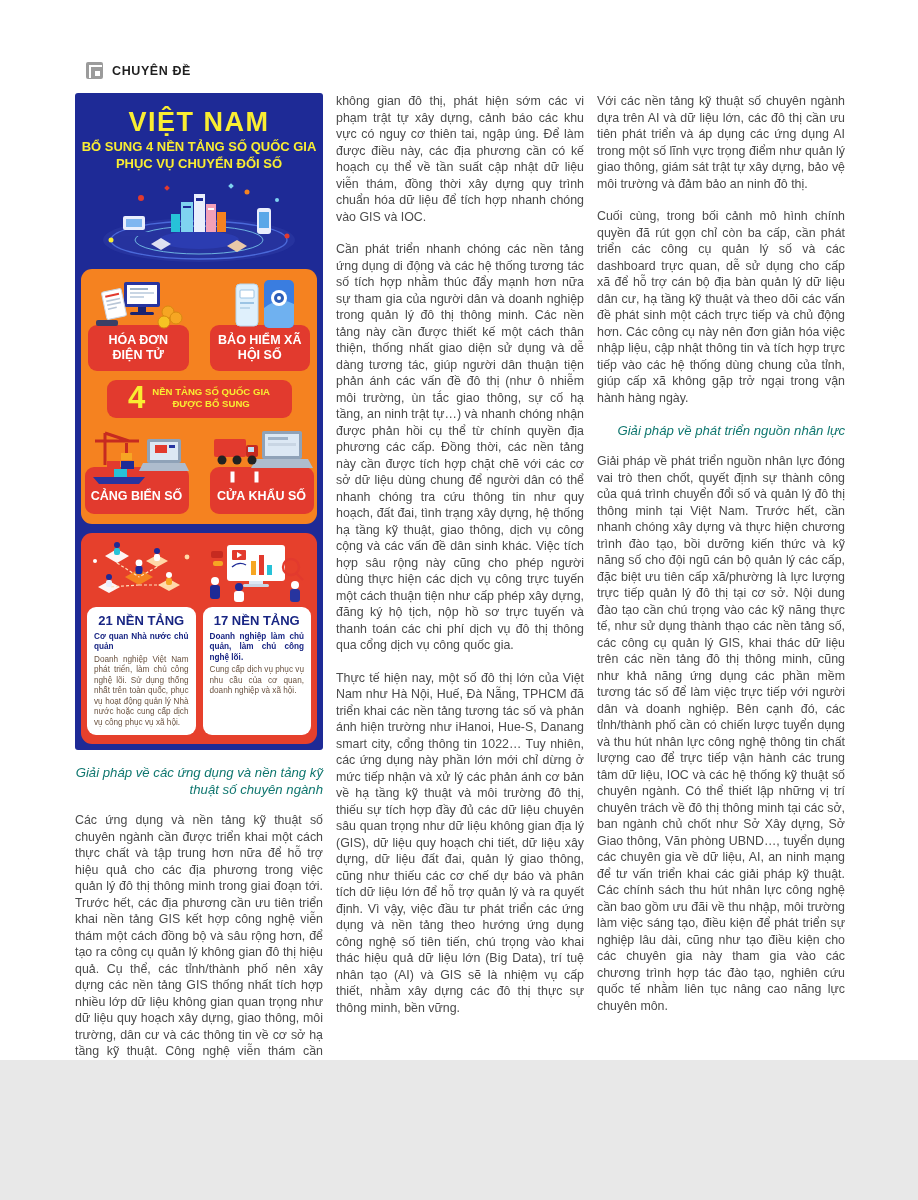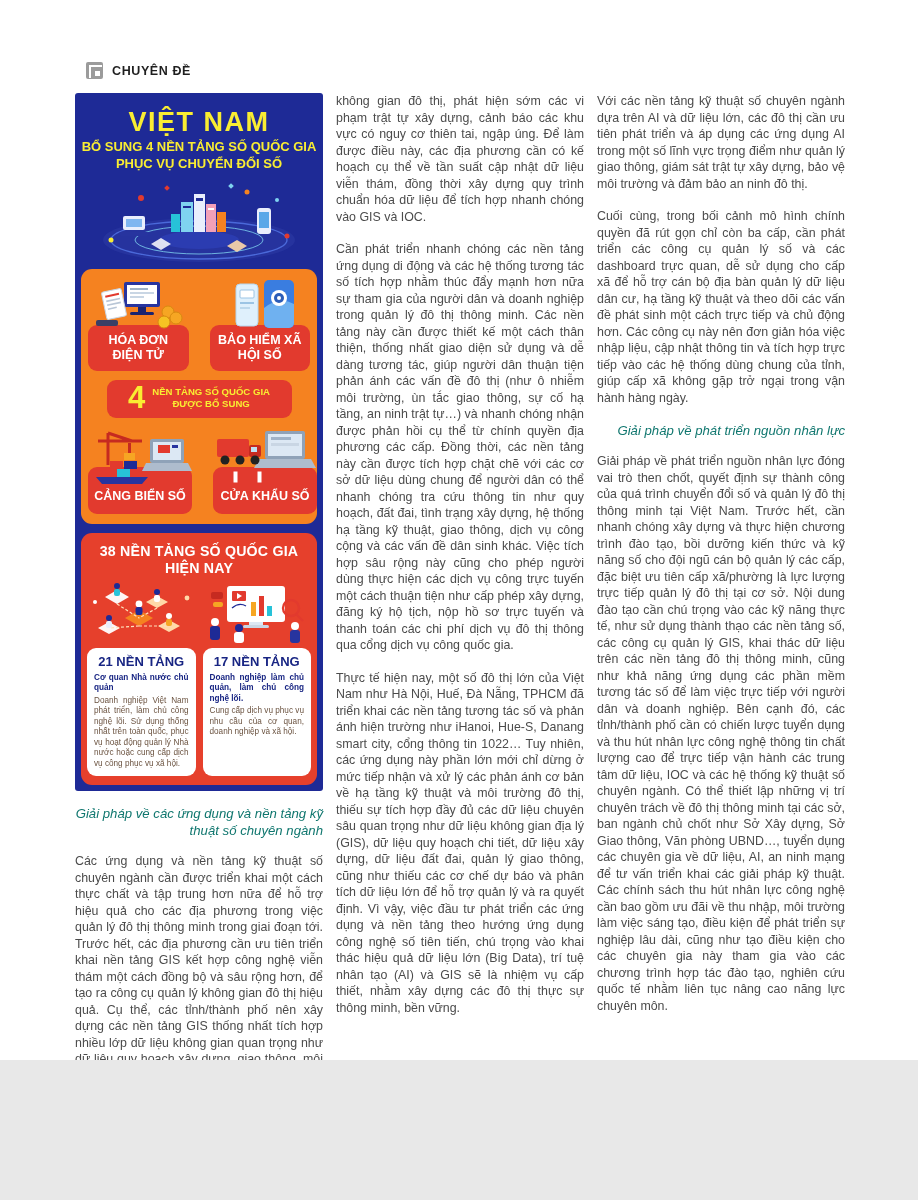--- a/index.html
+++ b/index.html
@@ -23,21 +23,21 @@
 
   
   .infographic{width:248px;box-sizing:border-box;background:#1e2a96;border-radius:3px;
         padding:6px;margin-bottom:14px;}
   .ig-title{color:#f9ed32;font-weight:800;text-align:center;font-size:27px;letter-spacing:1.5px;
         margin:8px 0 2px;line-height:30px;}
   .ig-sub{color:#f9ed32;font-weight:bold;text-align:center;font-size:13px;line-height:16.5px;}
   .ig-hero{display:block;margin:2px auto 0;}
 
   .ig-orange{background:#f58220;border-radius:11px;padding:9px 7px 10px;margin-top:3px;}
-  .card-row{display:flex;gap:21px;justify-content:space-between;}
+  .card-row{display:flex;gap:21px;justify-content:center;}
   .card{width:108px;display:flex;flex-direction:column;align-items:center;}
   .card-illus{position:relative;z-index:1;}
   .illus-overlap-sm{margin-bottom:-5px;}
   .illus-overlap-lg{margin-bottom:-18px;}
   .card-label{background:#e23a2e;border-radius:9px;color:#ffffff;font-weight:bold;text-align:center;
         font-size:12.5px;line-height:15px;padding:8px 4px;width:100%;box-sizing:border-box;}
   .card-label.tall{padding-top:22px;padding-bottom:10px;}
   .banner4{background:#e23a2e;border-radius:9px;display:flex;align-items:center;justify-content:center;
         gap:7px;margin:9px auto;padding:1px 8px 3px;width:185px;box-sizing:border-box;}
   .banner4-number{color:#f9ed32;font-size:31px;font-weight:800;line-height:34px;}
@@ -197,21 +197,20 @@
                   <rect x="44" y="44" width="5" height="12" fill="#ffffff" stroke="#e23a2e"></rect>
                   <rect x="56" y="44" width="5" height="12" fill="#e23a2e"></rect>
                 </g>
               </svg>
               <div class="card-label tall">CỬA KHẨU SỐ</div>
             </div>
           </div>
         </div>
 
         <div class="ig-red">
-          <div class="ig-red-title">38 NỀN TẢNG SỐ QUỐC GIA HIỆN NAY</div>
 
           <div class="red-illus-row">
             <svg width="112" height="62" viewBox="0 0 112 62">
               <path d="M30 8 l12 7 l-12 7 l-12 -7 z" fill="#ffffff" opacity="0.95"></path>
               <path d="M70 14 l11 6 l-11 6 l-11 -6 z" fill="#ffd9a8"></path>
               <path d="M52 28 l14 8 l-14 8 l-14 -8 z" fill="#f58220"></path>
               <path d="M22 40 l11 6 l-11 6 l-11 -6 z" fill="#ffffff" opacity="0.95"></path>
               <path d="M82 38 l11 6 l-11 6 l-11 -6 z" fill="#ffd9a8"></path>
               <path d="M30 22 L52 36 M70 26 L52 36 M52 44 L22 46 M52 44 L82 44" stroke="#ffe2bb" stroke-width="1.2" stroke-dasharray="3 2" fill="none"></path>
               <circle cx="30" cy="4" r="3" fill="#1e2a96"></circle>

